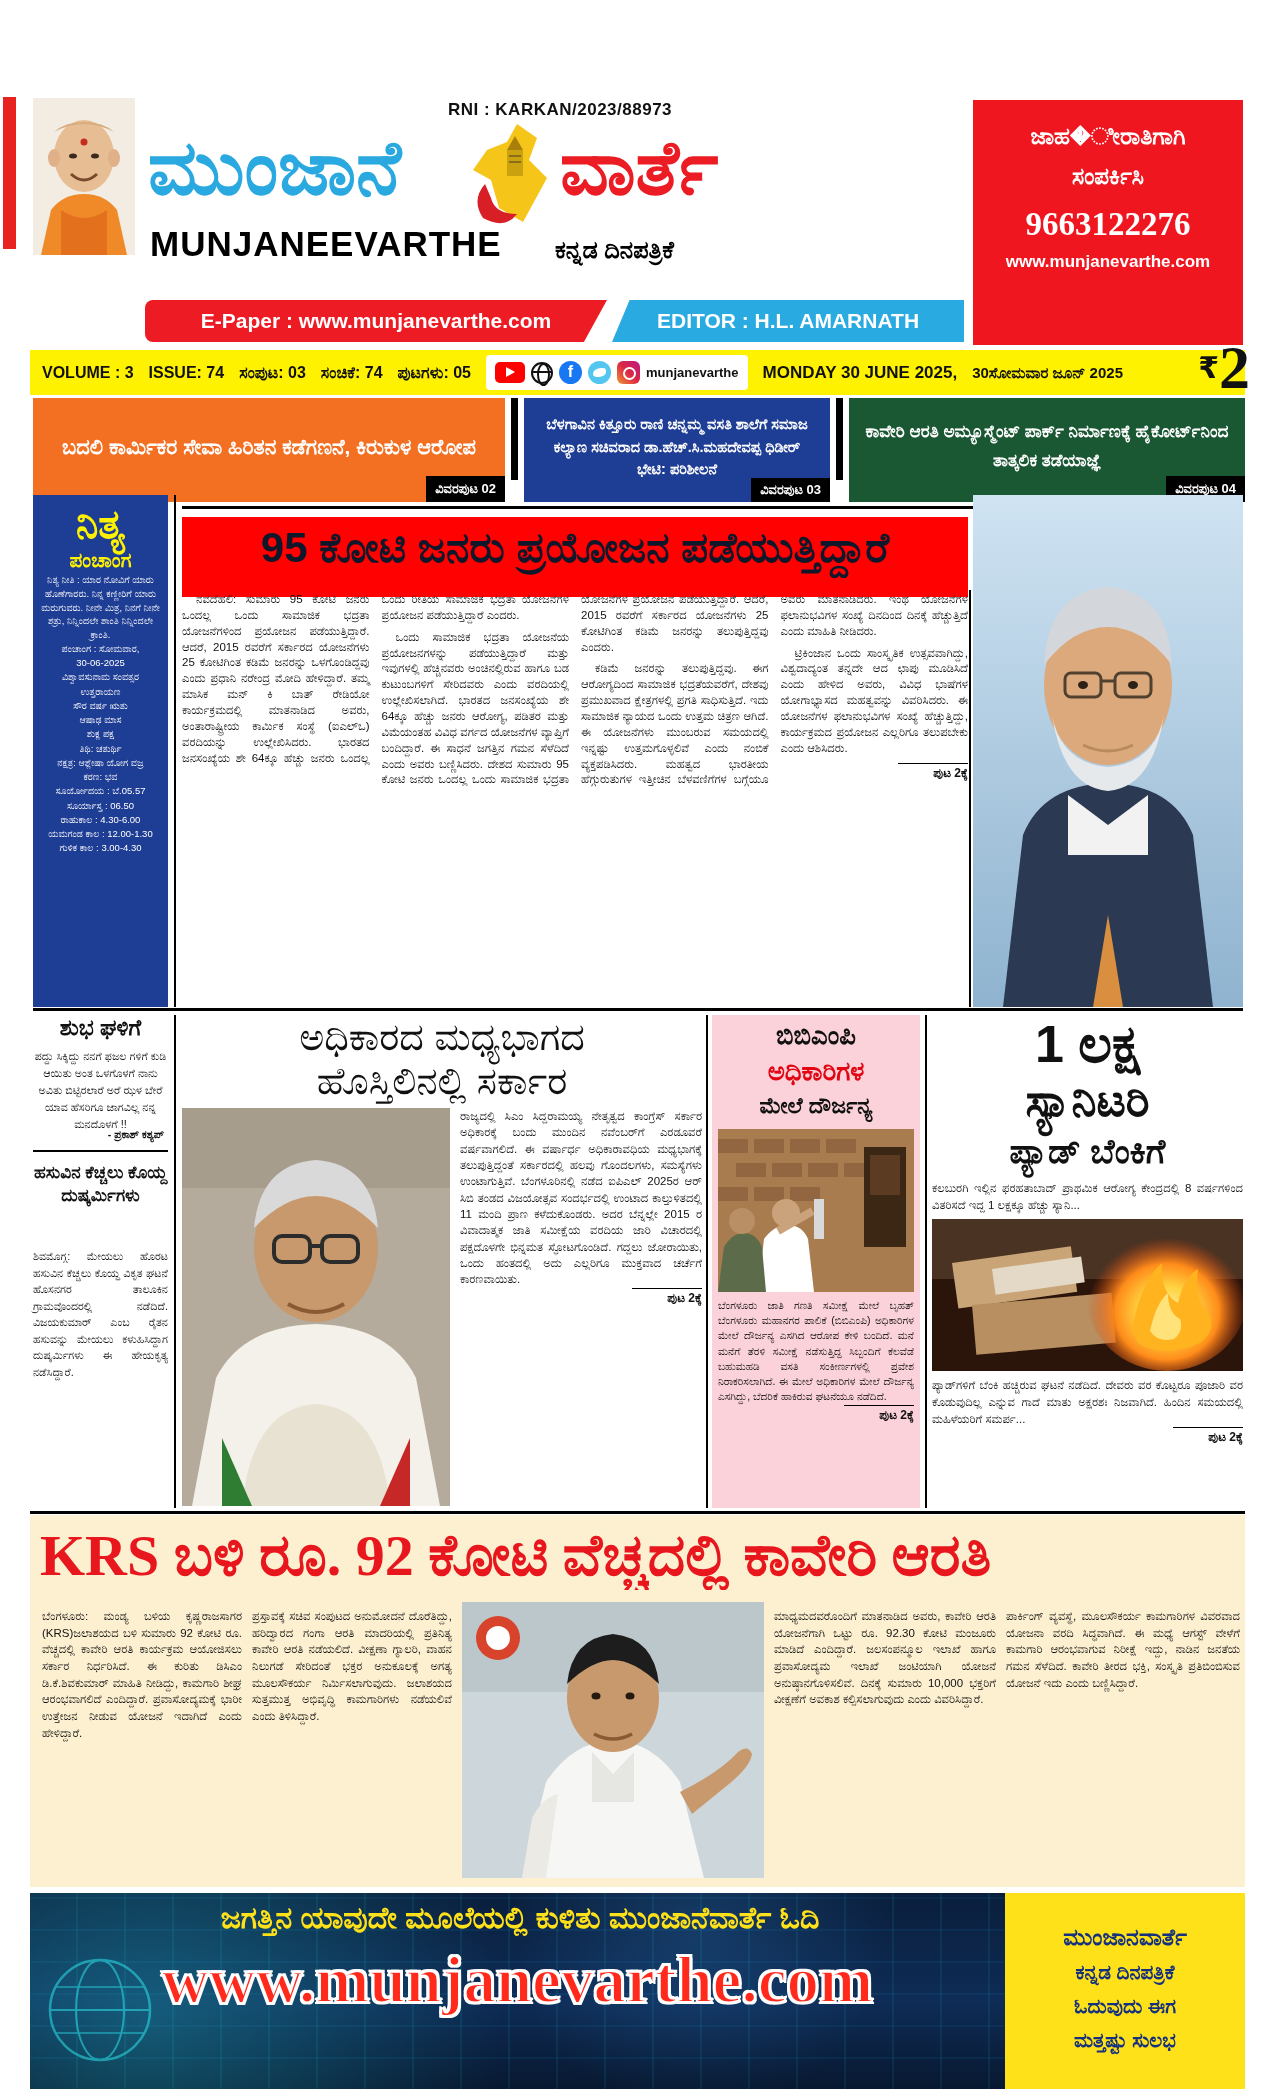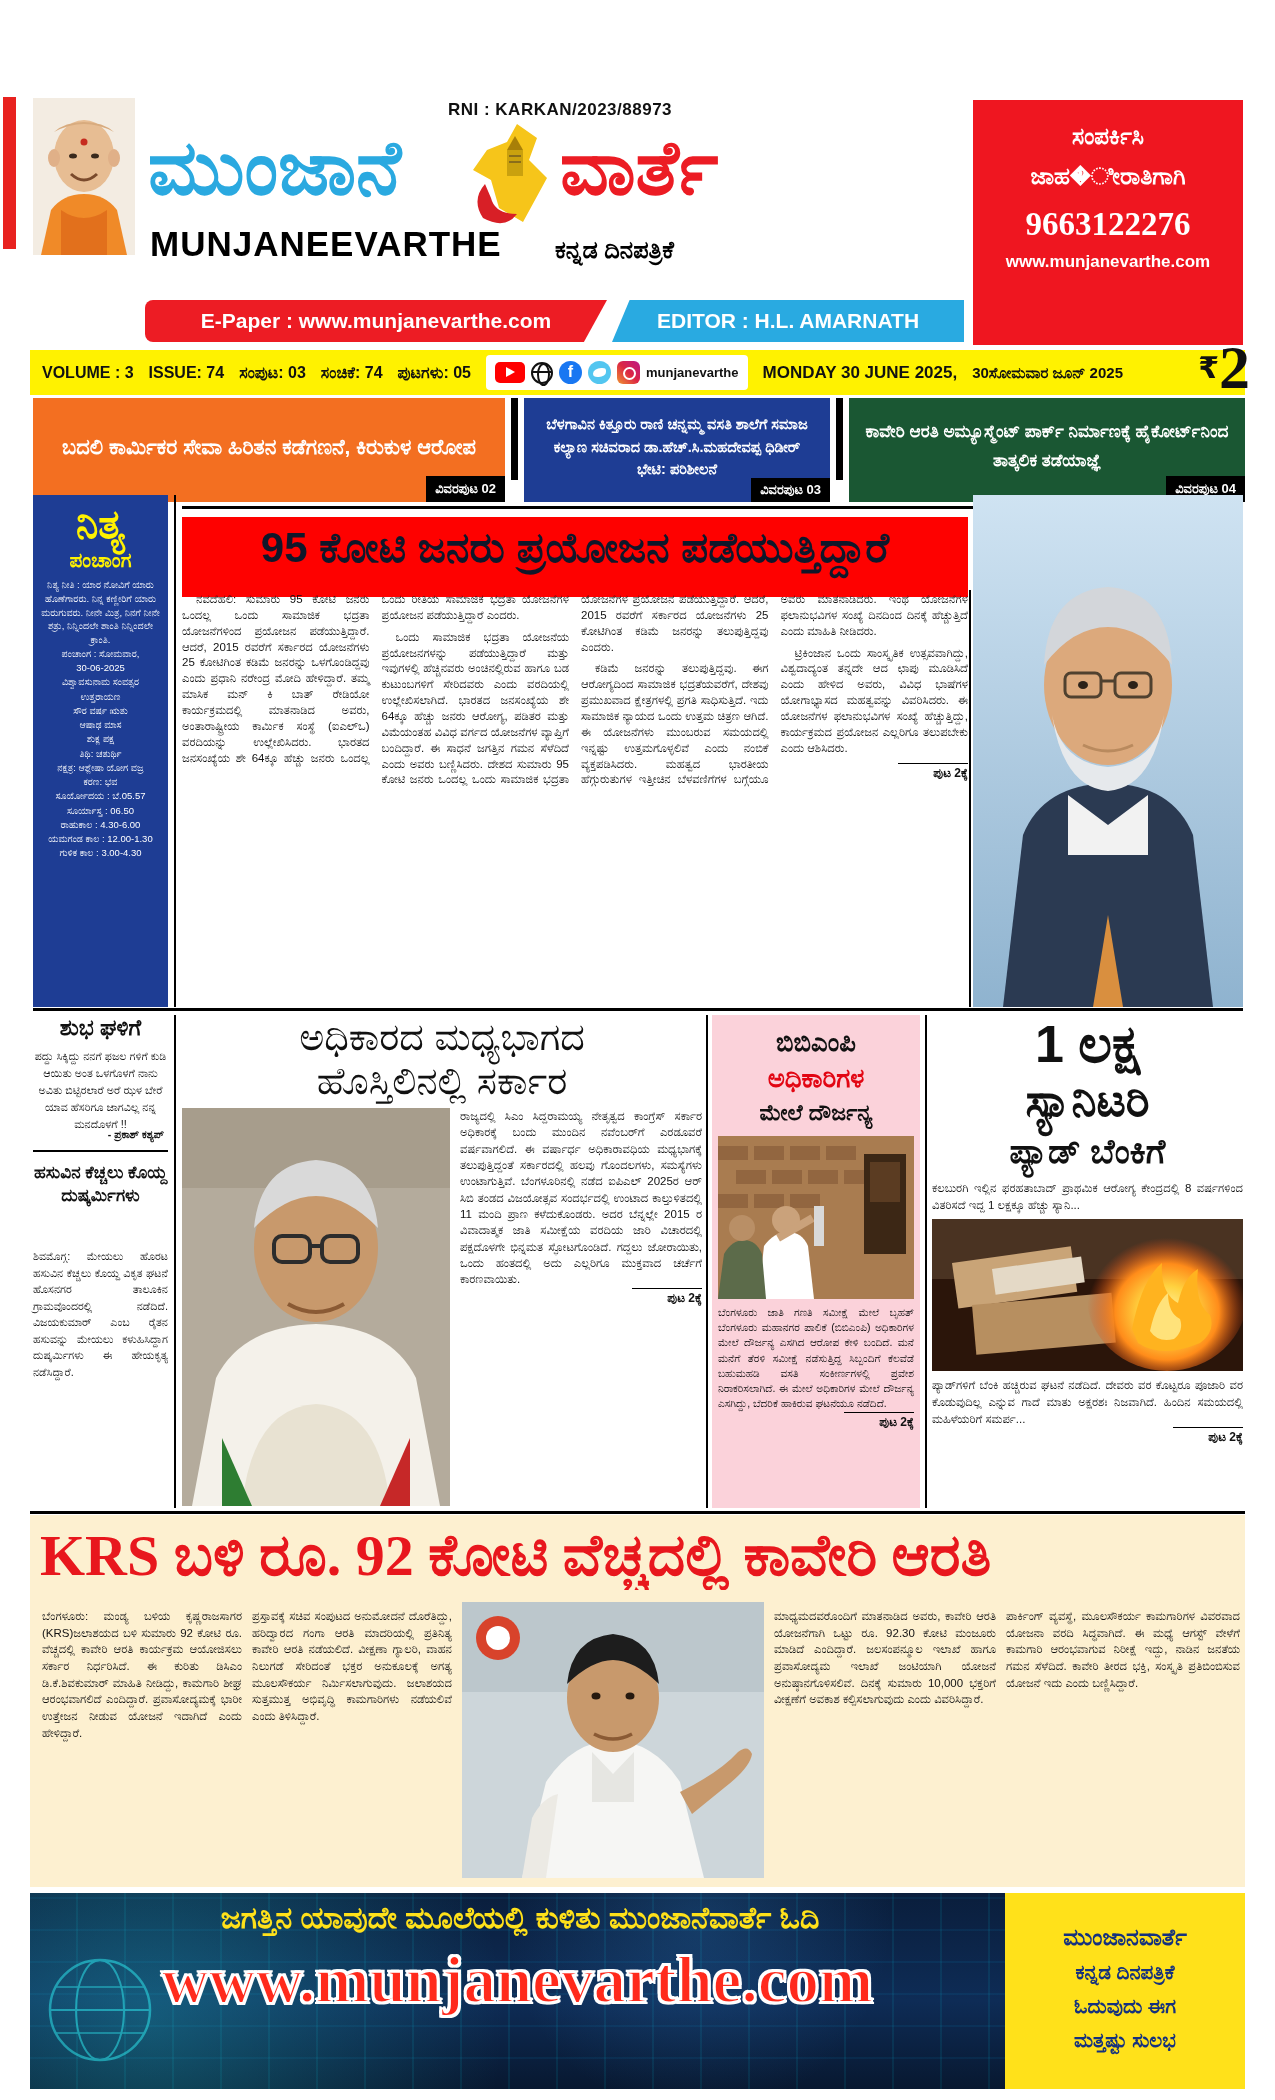--- a/index.html
+++ b/index.html
@@ -47,41 +47,41 @@
 
   
   .teaser{top:398px;height:104px;color:#fff;font-weight:bold;display:flex;align-items:center;justify-content:center;padding:4px 14px 10px;text-align:center}
   .tag{position:absolute;right:0;bottom:0;background:#000;color:#fff;font-size:13px;font-weight:bold;padding:2px 9px;white-space:nowrap}
   .tsep{top:398px;width:7px;height:82px;background:#000}
 
   
   .rule{background:#000}
   .panchanga{left:33px;top:495px;width:135px;height:512px;background:#1e3d94;color:#fff;text-align:center;padding:6px 5px}
   .panchanga .h1{color:#fff200;font-size:40px;font-weight:bold;line-height:46px}
-  .panchanga .h2{color:#fff200;font-size:20px;font-weight:bold;line-height:26px;margin-bottom:5px}
+  .panchanga .h2{color:#fff200;font-size:20px;font-weight:bold;line-height:26px;}
   .panchanga .neeti{font-size:9.5px;line-height:1.45;margin-bottom:0}
   .panchanga .row{font-size:9.5px;line-height:1.5}
   .lead-headline{left:182px;top:517px;width:786px;height:80px;background:#fe0100;color:#0f172a;font-size:42px;font-weight:bold;line-height:62px;text-align:center;white-space:nowrap;overflow:hidden}
   .lead-body{left:182px;top:592px;width:786px;height:410px;column-count:4;column-gap:12px;font-size:11.5px;line-height:1.38;text-align:justify}
   .lead-body p{margin-bottom:6px;text-indent:14px}
   .cont{font-weight:bold;font-size:12px;display:block;text-align:right;border-top:1.5px solid #000;width:70px;margin-left:auto;padding-top:1px}
   .modi{left:973px;top:495px;width:270px;height:512px;overflow:hidden}
 
   
   .leftcol{left:33px;width:135px}
   .sh-title{top:1015px;font-size:22px;font-weight:bold;text-align:center}
   .sh-poem{top:1048px;font-size:11px;line-height:1.55;text-align:center}
   .sh-by{top:1128px;font-size:10.5px;font-weight:bold;text-align:right;padding-right:4px}
   .lc-rule{left:33px;top:1150px;width:135px;height:2px;background:#000}
   .hasu-title{top:1162px;font-size:17px;font-weight:bold;text-align:center;line-height:1.35}
   .hasu-body{top:1248px;height:258px;font-size:11px;line-height:1.5;text-align:justify}
   .center-hl{left:182px;top:1015px;width:520px;font-size:38px;font-weight:normal;text-align:center;line-height:44px}
   .sidd{left:182px;top:1108px;width:268px;height:398px;overflow:hidden}
   .center-body{left:460px;top:1108px;width:242px;height:398px;font-size:11.5px;line-height:1.42;text-align:justify}
-  .pink{left:712px;top:1015px;width:208px;height:493px;background:#fbd2da;padding:9px 6px 4px;text-align:center}
+  .pink{left:712px;top:1015px;width:208px;height:493px;background:#fbd2da;padding:2px 6px 4px;text-align:center}
   .pink .p1{font-size:26px;font-weight:bold;line-height:36px}
   .pink .p2{font-size:26px;font-weight:bold;line-height:36px;color:#e20613}
   .pink .p3{font-size:22px;font-weight:bold;line-height:34px}
   .pink .photo{width:196px;height:163px;margin:6px auto 6px;overflow:hidden}
   .pink .body{font-size:10.5px;line-height:1.45;text-align:justify}
   .sanitary{left:932px;top:1015px;width:311px}
   .san1{font-size:52px;font-weight:bold;text-align:center;line-height:58px}
   .san2{font-size:45px;font-weight:bold;text-align:center;line-height:55px}
   .san3{font-size:34px;font-weight:bold;text-align:center;line-height:46px}
   .san-intro{font-size:11.5px;line-height:1.45;text-align:justify;margin-top:6px}
@@ -144,22 +144,22 @@
       <line x1="44" y1="34" x2="56" y2="34" stroke="#8a6d1a" stroke-width="2"></line>
       <line x1="44" y1="40" x2="56" y2="40" stroke="#8a6d1a" stroke-width="2"></line>
     </svg>
   </div>
 
   <div class="abs title-en">MUNJANEEVARTHE</div>
   <div class="abs title-red">ವಾರ್ತೆ</div>
   <div class="abs subtitle-kn">ಕನ್ನಡ ದಿನಪತ್ರಿಕೆ</div>
 
   <div class="abs ad-box">
+    <div class="l">ಜಾಹ�ೀರಾತಿಗಾಗಿ</div>
     <div class="l">ಸಂಪರ್ಕಿಸಿ</div>
-    <div class="l">ಜಾಹ�ೀರಾತಿಗಾಗಿ</div>
     <div class="ph">9663122276</div>
     <div class="u">www.munjanevarthe.com</div>
   </div>
 
   <div class="abs ribbon-blue">EDITOR : H.L. AMARNATH</div>
   <div class="abs ribbon-red">E-Paper : www.munjanevarthe.com</div>
 
   <div class="abs info-bar">
     <span class="t">VOLUME : 3</span>
     <span class="t">ISSUE: 74</span>

